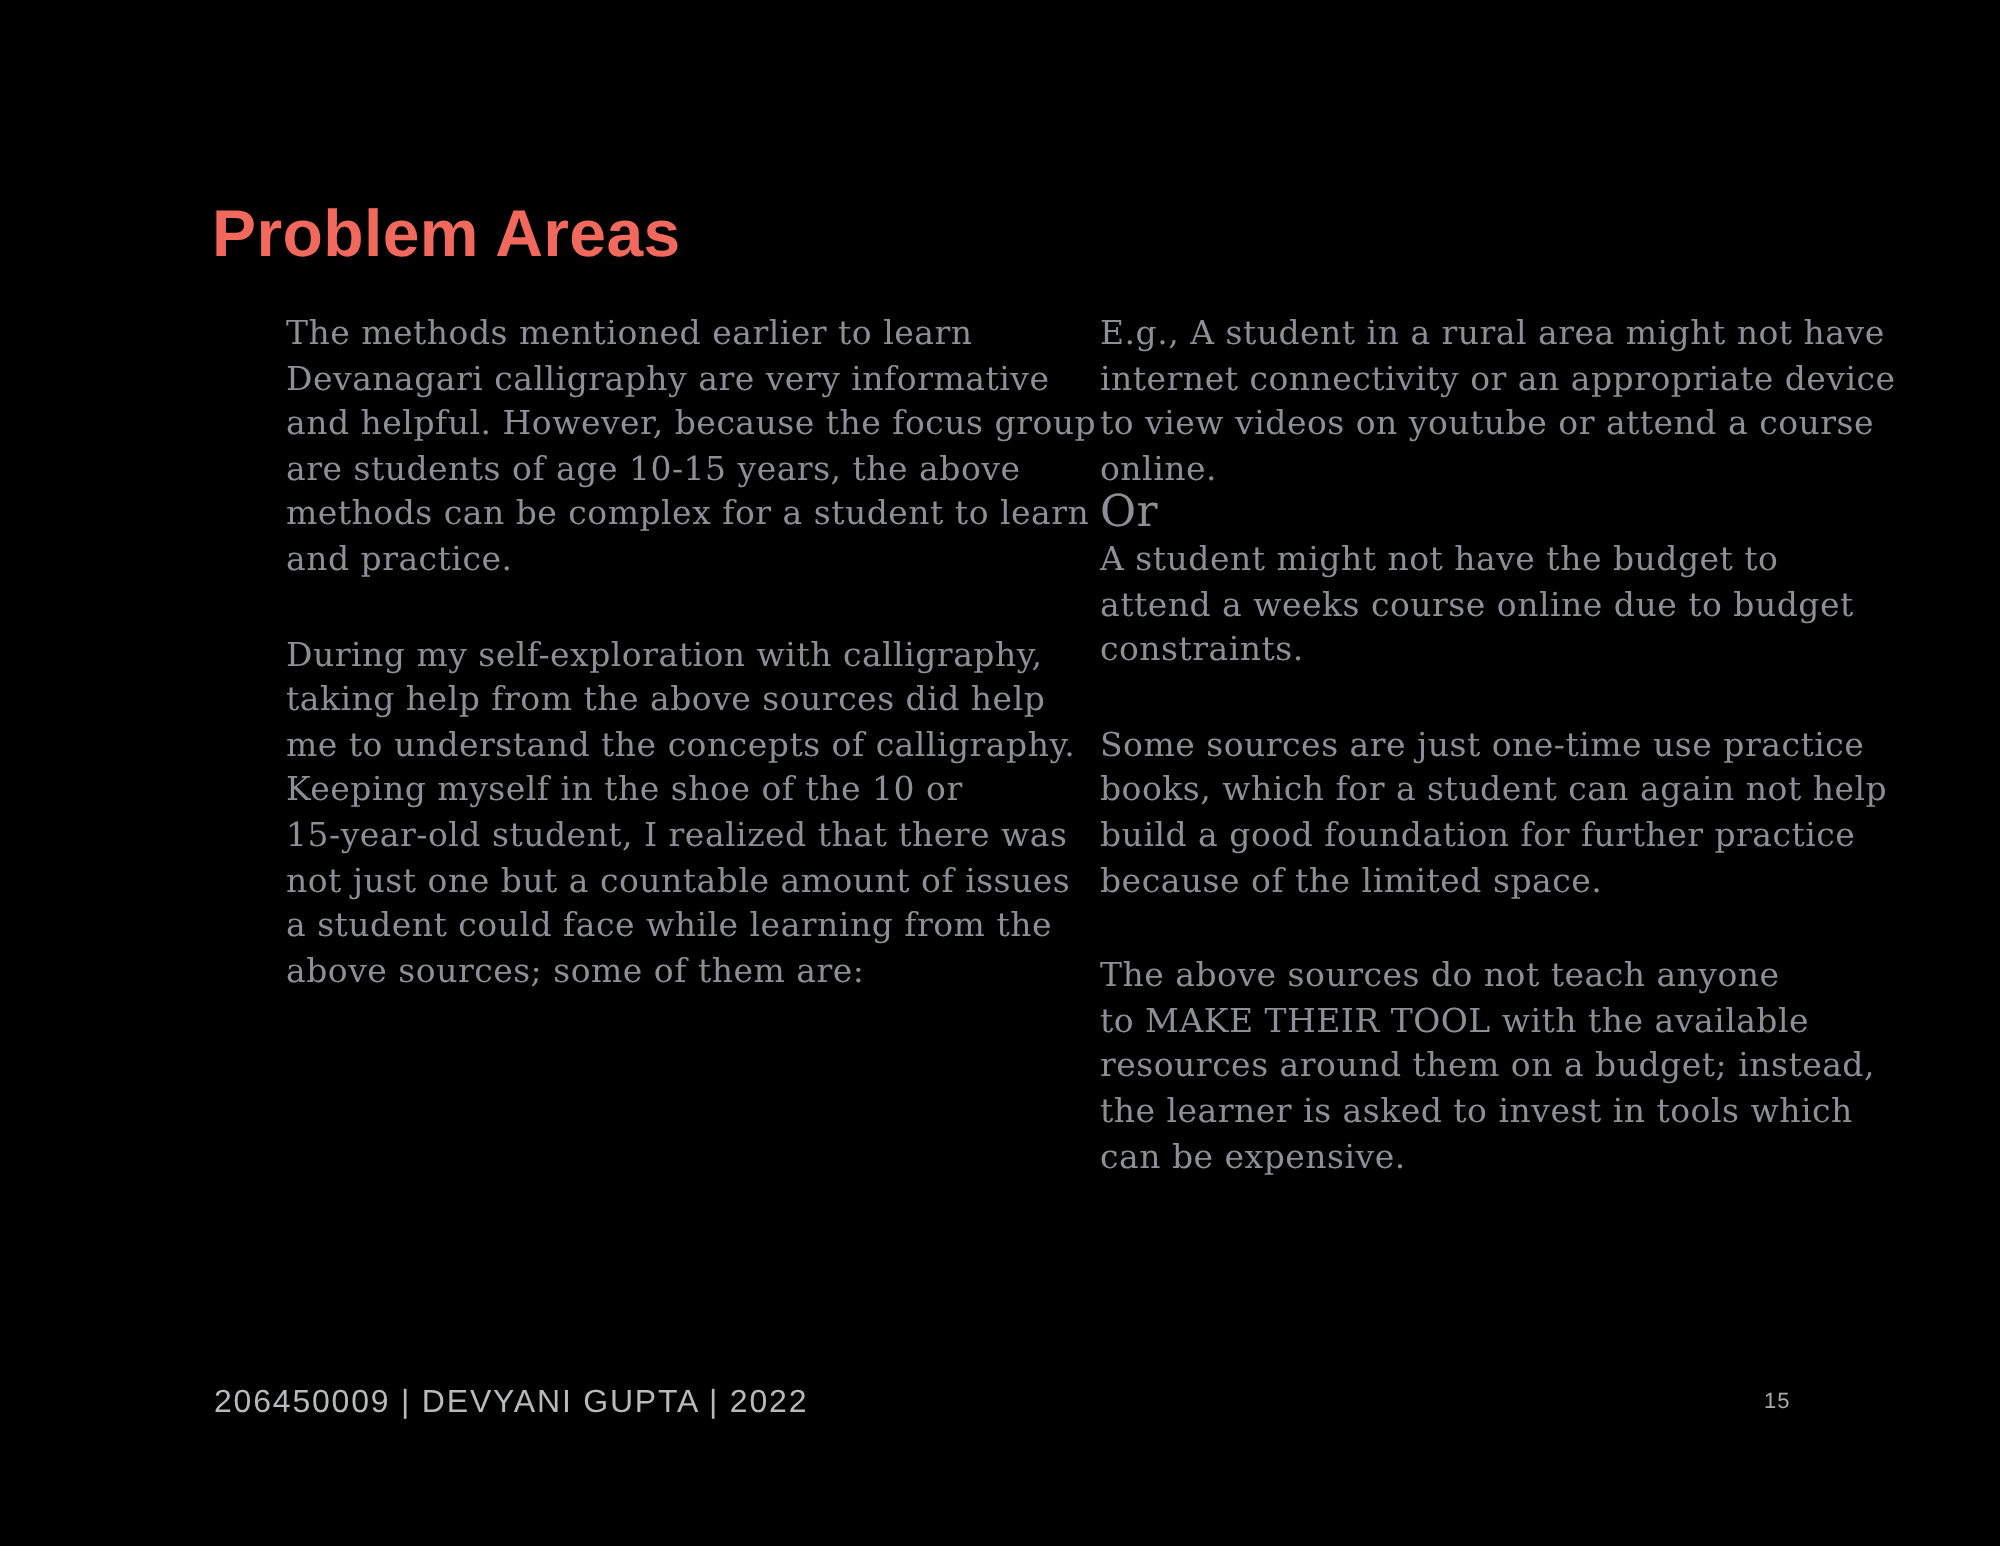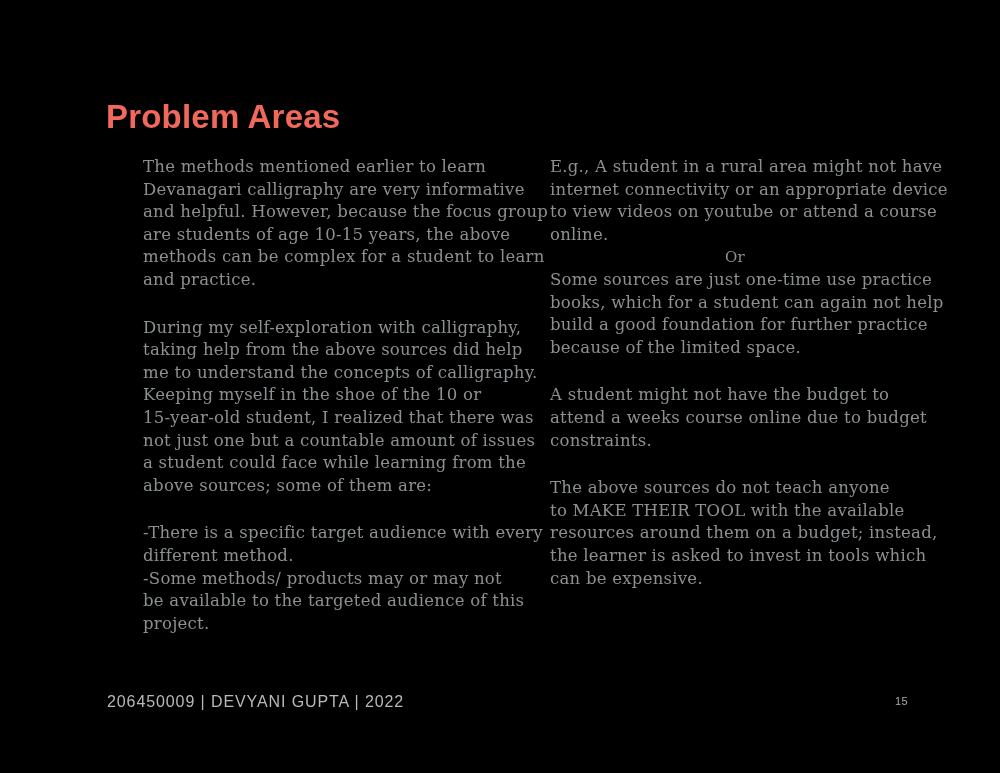--- a/index.html
+++ b/index.html
@@ -40,22 +40,22 @@
     font-size: 16.5px;
     line-height: 22.6px;
     letter-spacing: 0.25px;
     color: #8d9092;
     white-space: pre-line;
     margin: 0 0 25px 0;
   }
   .para.tight { margin-bottom: 0; }
   .or-line {
     width: 370px;
-    text-align: center;
-    font-size: 15px;
+    text-align: left;
+    font-size: 22px;
     line-height: 22.6px;
     letter-spacing: 0.25px;
     color: #8d9092;
     margin: 0;
   }
   .footer-credit {
     position: absolute;
     left: 107px;
     top: 696px;
     font-family: "Liberation Sans", sans-serif;
@@ -67,21 +67,20 @@
   }
   .page-number {
     position: absolute;
     left: 882px;
     top: 695px;
     font-family: "Liberation Sans", sans-serif;
     font-size: 11px;
     line-height: 13px;
     letter-spacing: 0.5px;
     color: #a8aaab;
-    margin-left: 13px;
   }
 </style>
 </head>
 <body>
 
 <div class="slide">
 
   <h1 class="page-title">Problem Areas</h1>
 
   <div class="column left">
@@ -92,40 +91,35 @@
 methods can be complex for a student to learn
 and practice.</p>
     <p class="para">During my self-exploration with calligraphy,
 taking help from the above sources did help
 me to understand the concepts of calligraphy.
 Keeping myself in the shoe of the 10 or
 15-year-old student, I realized that there was
 not just one but a countable amount of issues
 a student could face while learning from the
 above sources; some of them are:</p>
-    <p class="para">-There is a specific target audience with every
-different method.
--Some methods/ products may or may not
-be available to the targeted audience of this
-project.</p>
   </div>
 
   <div class="column right">
     <p class="para tight">E.g., A student in a rural area might not have
 internet connectivity or an appropriate device
 to view videos on youtube or attend a course
 online.</p>
     <p class="or-line">Or</p>
+    <p class="para">A student might not have the budget to
+attend a weeks course online due to budget
+constraints.</p>
     <p class="para">Some sources are just one-time use practice
 books, which for a student can again not help
 build a good foundation for further practice
 because of the limited space.</p>
-    <p class="para">A student might not have the budget to
-attend a weeks course online due to budget
-constraints.</p>
     <p class="para">The above sources do not teach anyone
 to MAKE THEIR TOOL with the available
 resources around them on a budget; instead,
 the learner is asked to invest in tools which
 can be expensive.</p>
   </div>
 
   <div class="footer-credit">206450009 | DEVYANI GUPTA | 2022</div>
 
   <div class="page-number">15</div>

